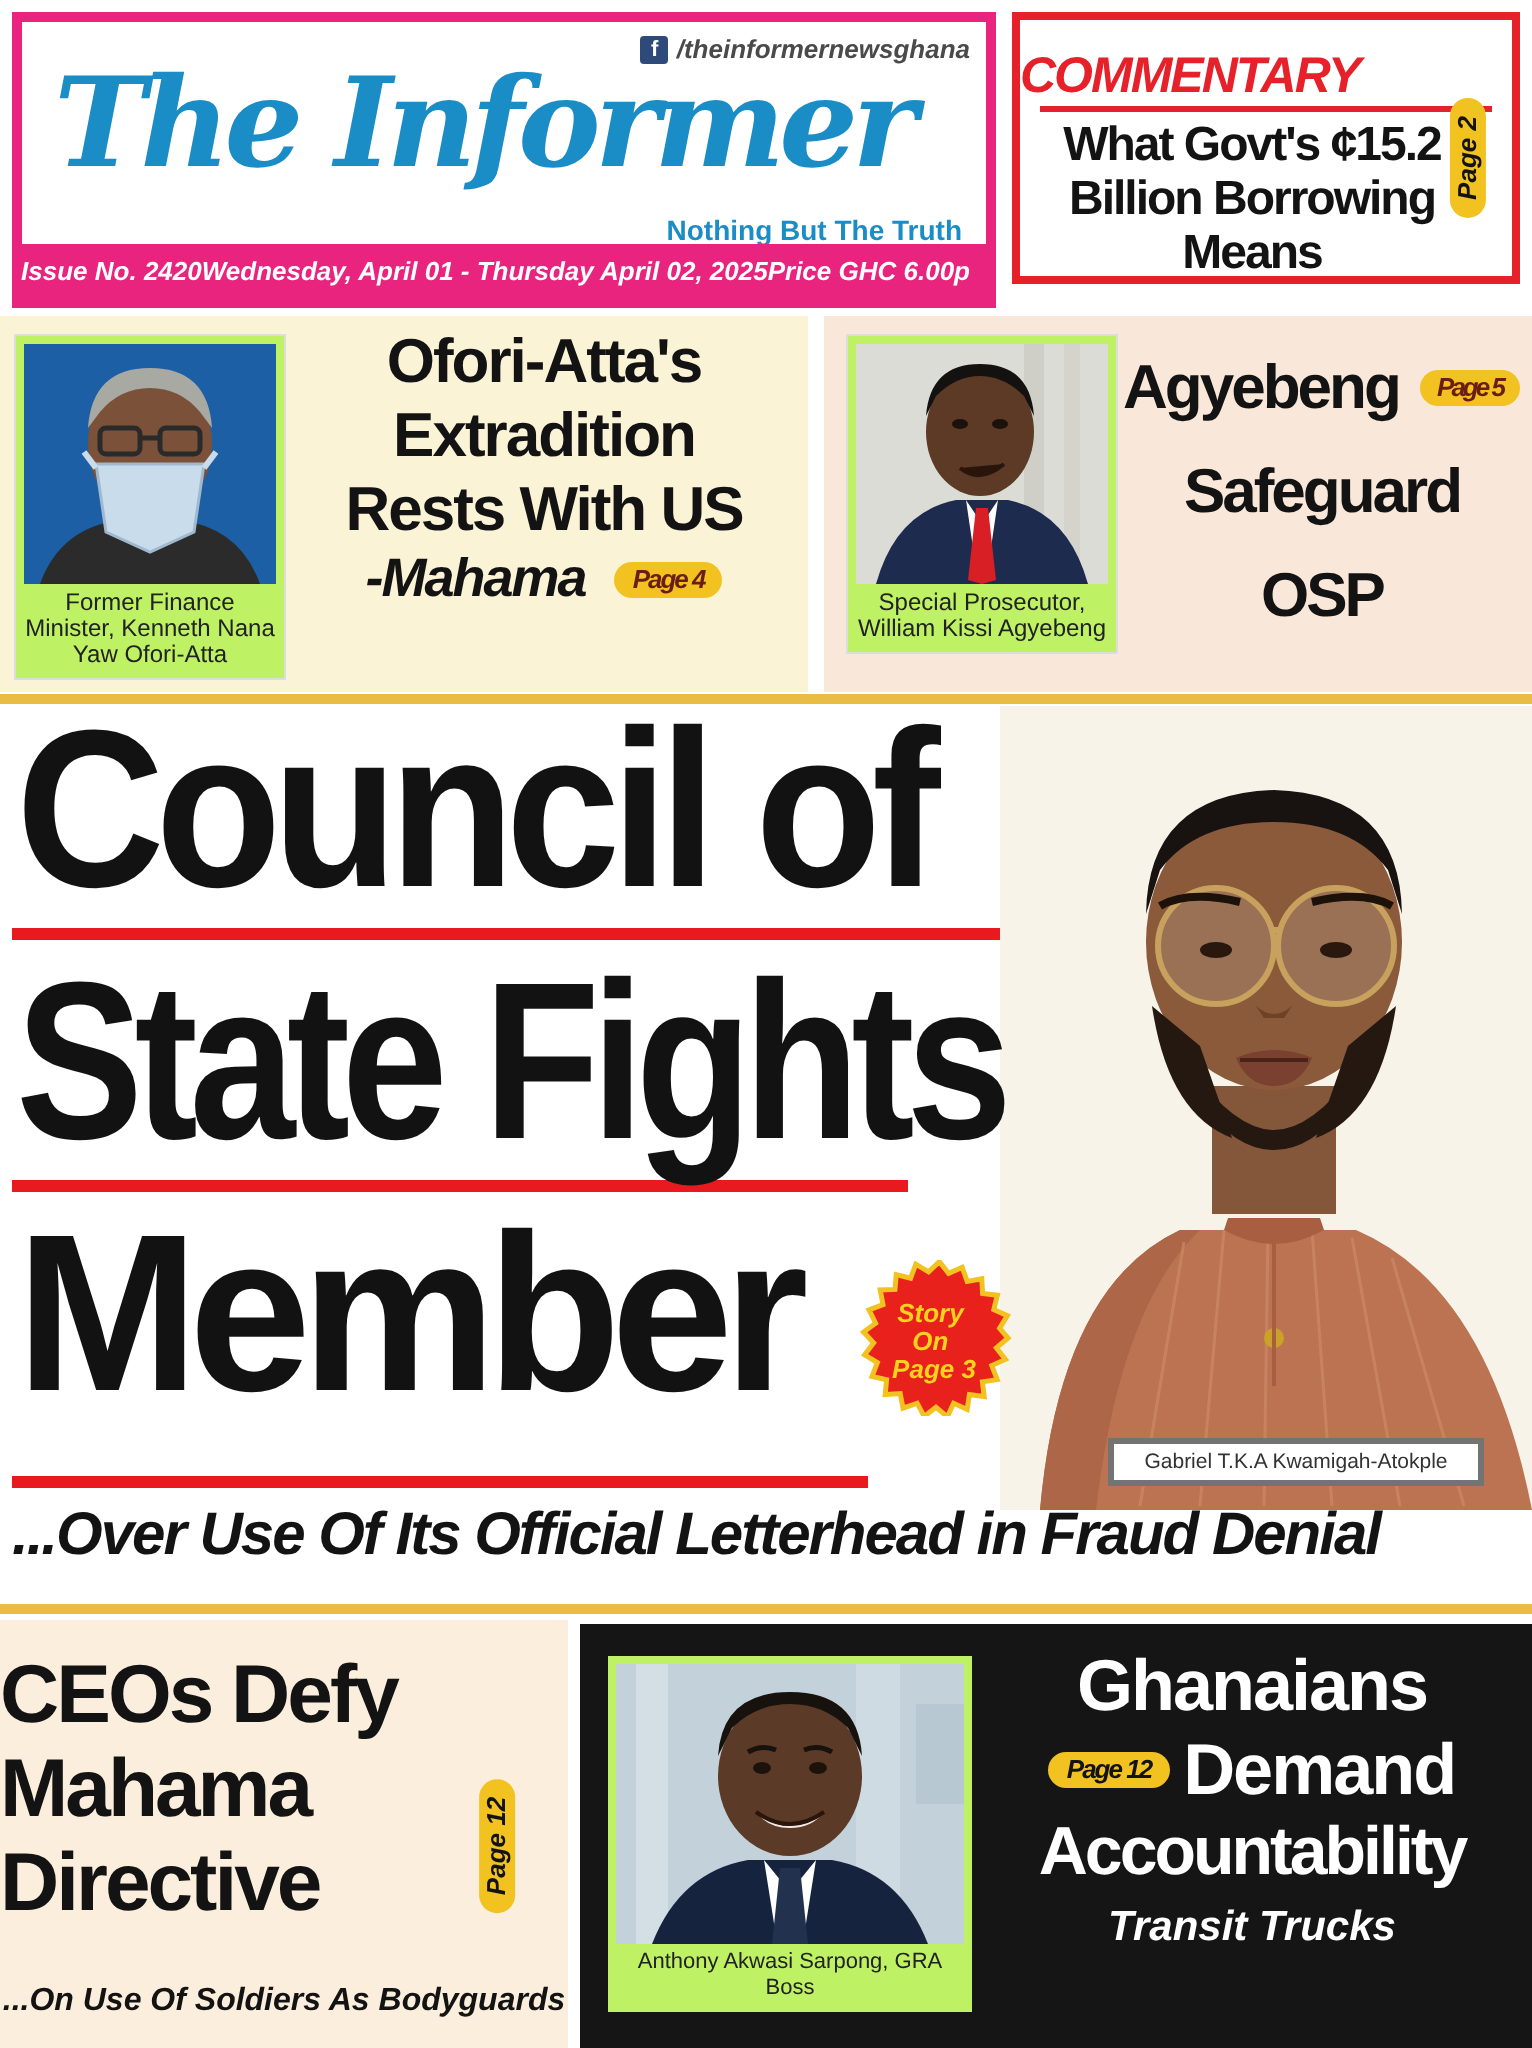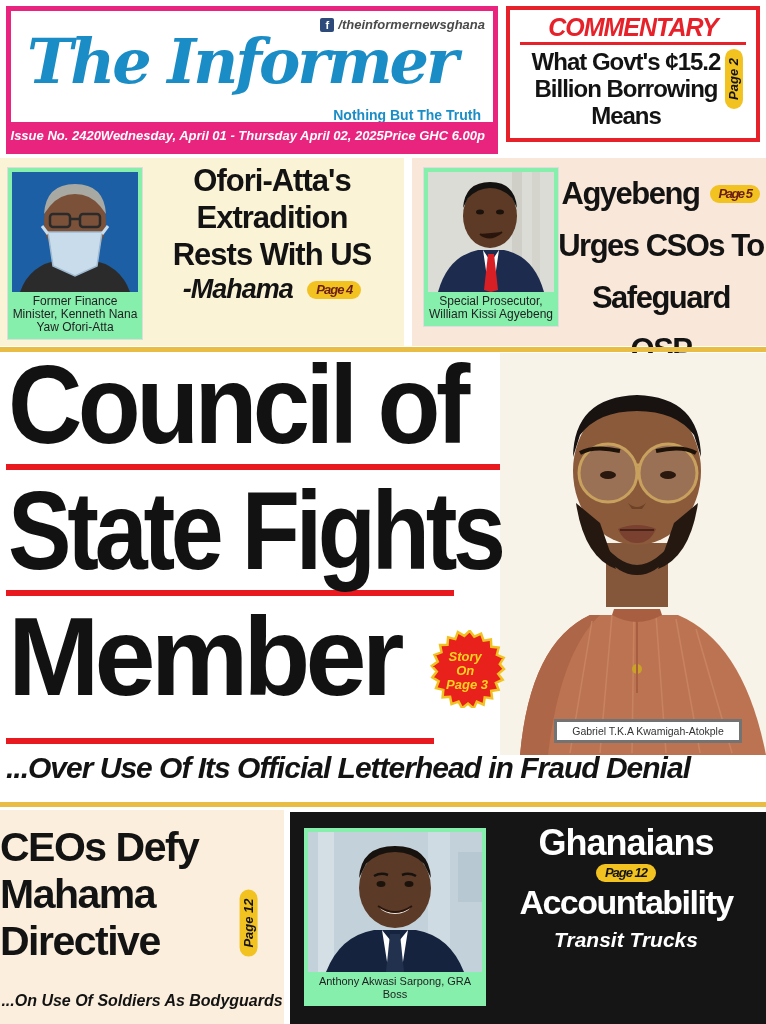--- a/index.html
+++ b/index.html
@@ -29,37 +29,37 @@
   .issue-bar {
     position:absolute; left:0; right:0; bottom:0; height:27px; background:#E8247F;
     display:flex; align-items:center; justify-content:flex-end; padding:0 8px;
     color:#fff; font:italic bold 13px "Liberation Sans", sans-serif; white-space:nowrap;
   }
   
   .commentary {
     position:absolute; left:506px; top:6px; width:254px; height:136px;
     background:#fff; border:4px solid #E6212A;
   }
-  .commentary-label { text-align:center; font:italic 900 25px/28px "Liberation Sans", sans-serif; color:#E6212A; margin-top:3px; letter-spacing:-1px; }
+  .commentary-label { text-align:left; font:italic 900 25px/28px "Liberation Sans", sans-serif; color:#E6212A; margin-top:14px; letter-spacing:-1px; }
   .commentary-rule { height:3px; background:#E6212A; margin:1px 10px 2px; }
   .commentary-headline {
     text-align:center; font:900 24px/27px "Liberation Sans", sans-serif; color:#131313;
     padding:1px 26px 0 12px; letter-spacing:-1px;
   }
   
   .pill {
     display:inline-block; background:#F2C221; color:#131313; border-radius:10px;
     padding:1px 9px 2px; font:italic bold 13px "Liberation Sans", sans-serif; white-space:nowrap;
   }
   .pill.maroon { color:#6b1d11; }
   .pill.rot { position:absolute; transform:rotate(-90deg); }
   
   .panel-ofori { position:absolute; left:0; top:158px; width:404px; height:188px; background:#FBF3D6; }
   .panel-agyebeng { position:absolute; left:412px; top:158px; width:354px; height:188px; background:#F9E8D9; }
-  .photo-frame { position:absolute; background:#86efac; padding:4px; box-shadow:0 0 0 1px #ddd; }
+  .photo-frame { position:absolute; background:#bef264; padding:4px; box-shadow:0 0 0 1px #ddd; }
   .photo-frame svg { display:block; }
   .photo-caption { text-align:center; font:12px/13px "Liberation Sans", sans-serif; color:#222; padding:3px 0 1px; }
   .story-headline { text-align:center; font-weight:900; color:#131313; letter-spacing:-1px; }
   .ofori-headline { position:absolute; left:144px; top:4px; width:256px; font:900 31px/37px "Liberation Sans", sans-serif; }
   .ofori-attrib { margin-top:1px; font:italic 900 27px/30px "Liberation Sans", sans-serif; }
   .agye-headline { position:absolute; left:146px; top:10px; width:206px; font:900 31px/52px "Liberation Sans", sans-serif; letter-spacing:-1.5px; }
   
   .gold-rule { position:absolute; left:0; width:766px; height:5px; background:#E9BD44; }
   .red-rule { position:absolute; height:6px; background:#E8191F; }
   
@@ -159,21 +159,20 @@
         <ellipse cx="72" cy="40" rx="4" ry="2.5" fill="#1c120c"></ellipse>
         <path d="M52 62 Q62 70 74 60" fill="#2a150d" stroke="#2a150d" stroke-width="2"></path>
       </svg>
       <div class="photo-caption">Special Prosecutor, William Kissi Agyebeng</div>
     </div>
     <div class="agye-headline story-headline">
       <div>
         <span>Agyebeng</span>
         <span class="pill maroon" style="vertical-align:6px; margin-left:3px;">Page 5</span>
       </div>
-      <div>Urges CSOs To</div>
       <div>Safeguard OSP</div>
     </div>
   </div>
 
   <div class="gold-rule" style="top:347px;"></div>
 
   <svg class="main-photo" width="266" height="402" viewBox="0 0 266 402">
     <rect width="266" height="402" fill="#F8F3E9"></rect>
     <rect x="106" y="190" width="62" height="64" fill="#84563A"></rect>
     <path d="M20 402 Q30 290 90 262 L178 262 Q244 290 266 402 Z" fill="#BC7352"></path>
@@ -259,20 +258,21 @@
         <path d="M94 43 Q101 40 108 44" stroke="#17120e" stroke-width="2.5" fill="none"></path>
         <path d="M70 74 Q87 88 104 74 Q98 82 87 82 Q76 82 70 74 Z" fill="#f2e9e2"></path>
         <path d="M70 74 Q87 86 104 74" stroke="#2a150d" stroke-width="2" fill="none"></path>
       </svg>
       <div class="photo-caption" style="font-size:11px;">Anthony Akwasi Sarpong, GRA Boss</div>
     </div>
     <div class="ghana-text">
       <div class="ghana-l1">Ghanaians</div>
       <div class="ghana-row">
         <span class="pill">Page 12</span>
+        <span>Demand</span>
       </div>
       <div class="ghana-l3">Accountability</div>
       <div class="ghana-sub">
         <div>Transit Trucks</div>
       </div>
     </div>
   </div>
 
 </div>
 

